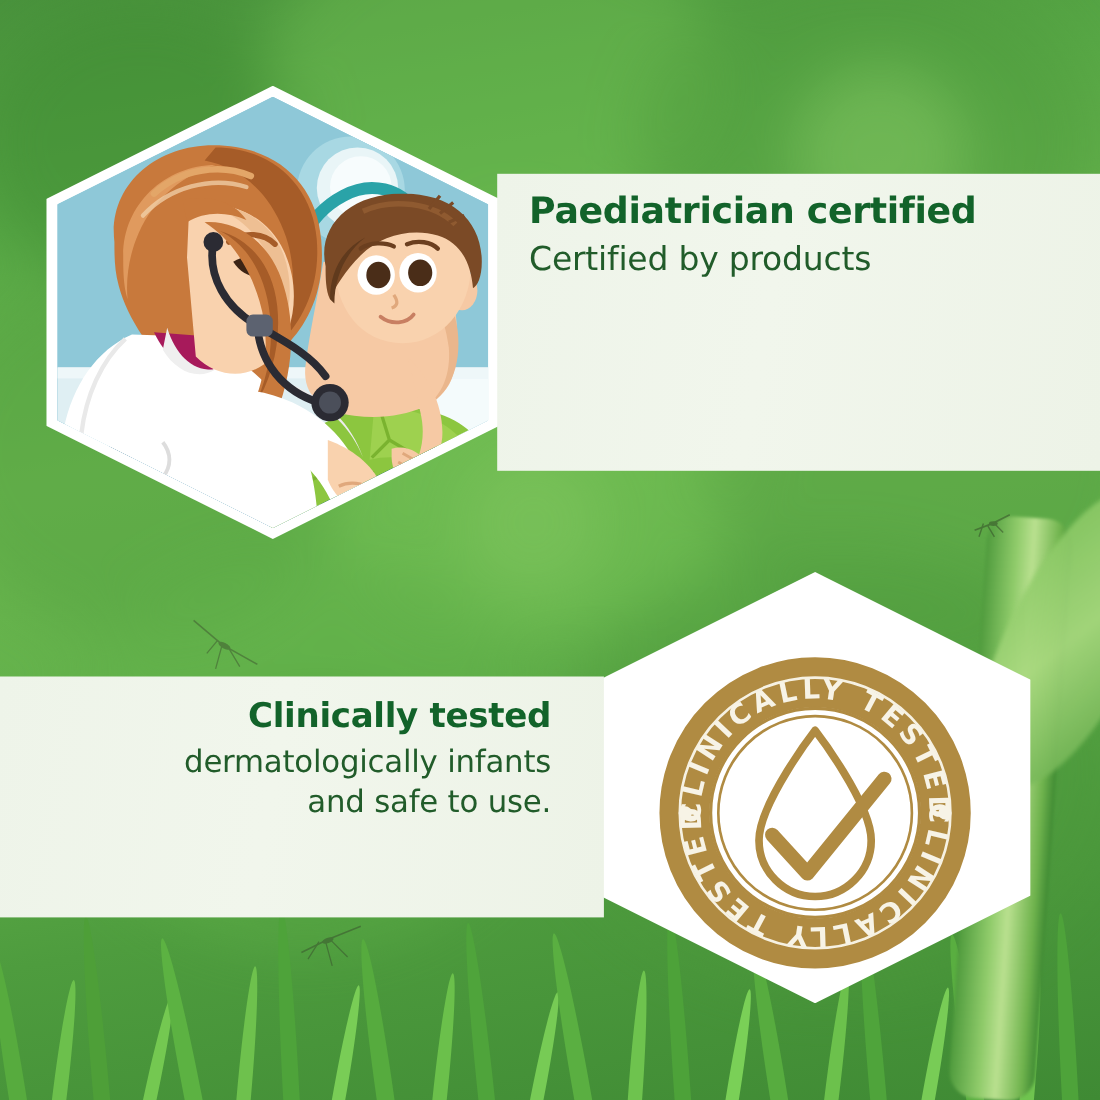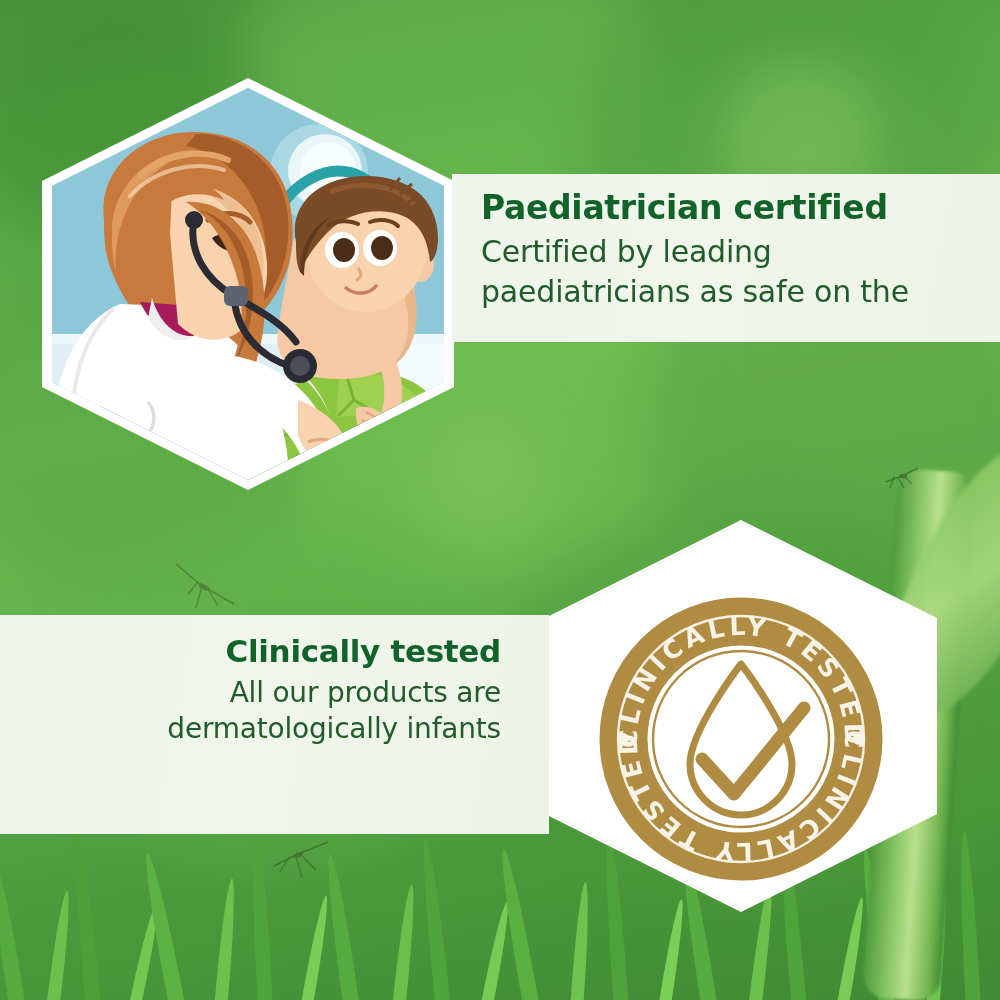--- a/index.html
+++ b/index.html
@@ -83,23 +83,22 @@
   }
   .seal svg { display: block; }
 
   
   .panel {
     position: absolute;
     background: linear-gradient(100deg, #eef4e9 0%, #f1f6ec 45%, #edf3e7 100%);
   }
   #panel-top {
     left: 452px; top: 158px;
-    width: 548px; height: 168px;
+    width: 548px; height: 270px;
     padding: 0;
-    margin-top: 16px;
   }
   #panel-bottom {
     left: 0px; top: 615px;
     width: 549px; height: 219px;
   }
 
   .panel-inner { position: absolute; }
   #panel-top .panel-inner {
     left: 29px; top: 14px; right: 22px;
     text-align: left;
@@ -357,29 +356,28 @@
                  C194 134 143 68 143 68 Z" fill="none" stroke="#b08b42" stroke-width="7" stroke-linejoin="round"></path>
         <path d="M104 163 L136 198 L206 112" fill="none" stroke="#b08b42" stroke-width="13" stroke-linecap="round" stroke-linejoin="round"></path>
       </g>
     </svg>
   </div>
 
   <div id="panel-top" class="panel">
     <div class="panel-inner">
       <h2 class="headline">Paediatrician certified</h2>
       <p class="bodytext">
-        <span>Certified by leading</span>
-        <span>paediatricians as safe on the</span>
+        <span>Certified by products</span>
       </p>
     </div>
   </div>
 
   <div id="panel-bottom" class="panel">
     <div class="panel-inner">
       <h2 class="headline">Clinically tested</h2>
       <p class="bodytext">
-        <span>All our products are</span>
         <span>dermatologically infants</span>
+        <span>and safe to use.</span>
       </p>
     </div>
   </div>
 
 </div>
 
 </body></html>

